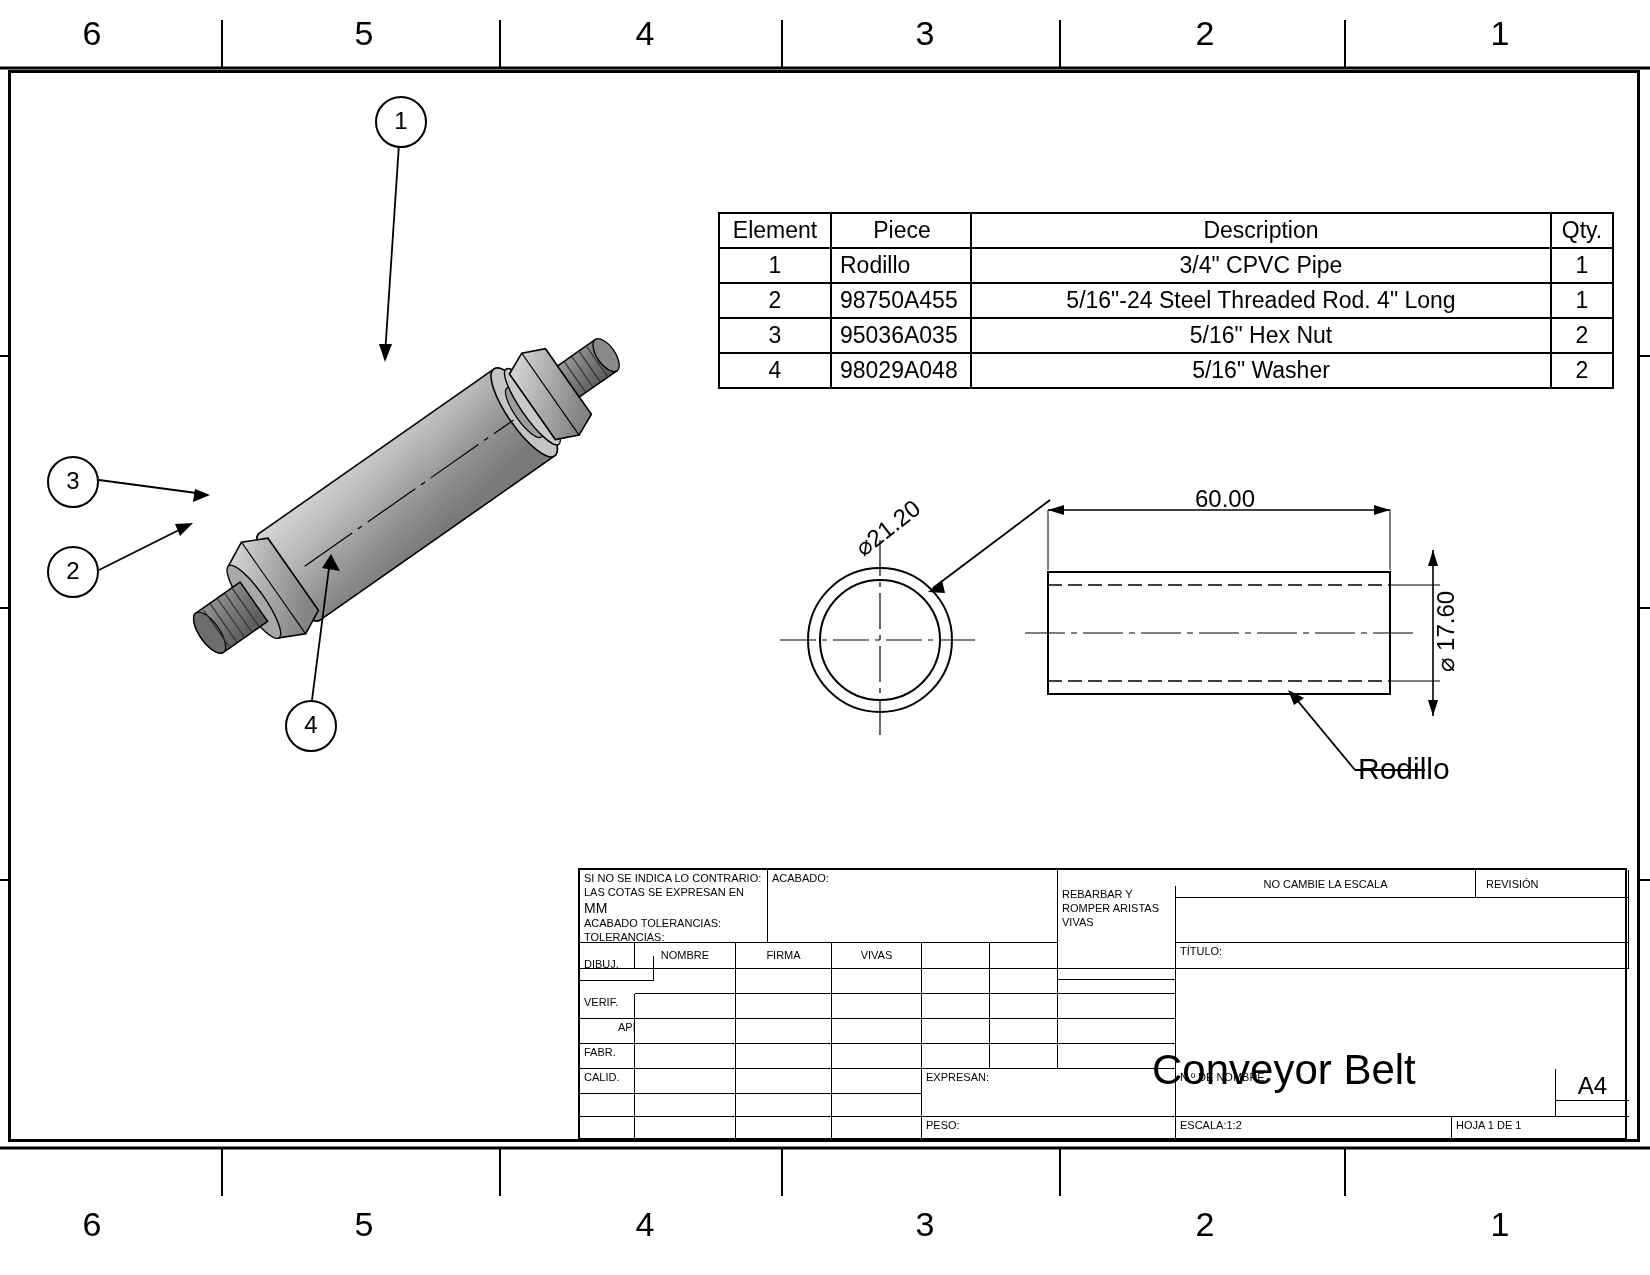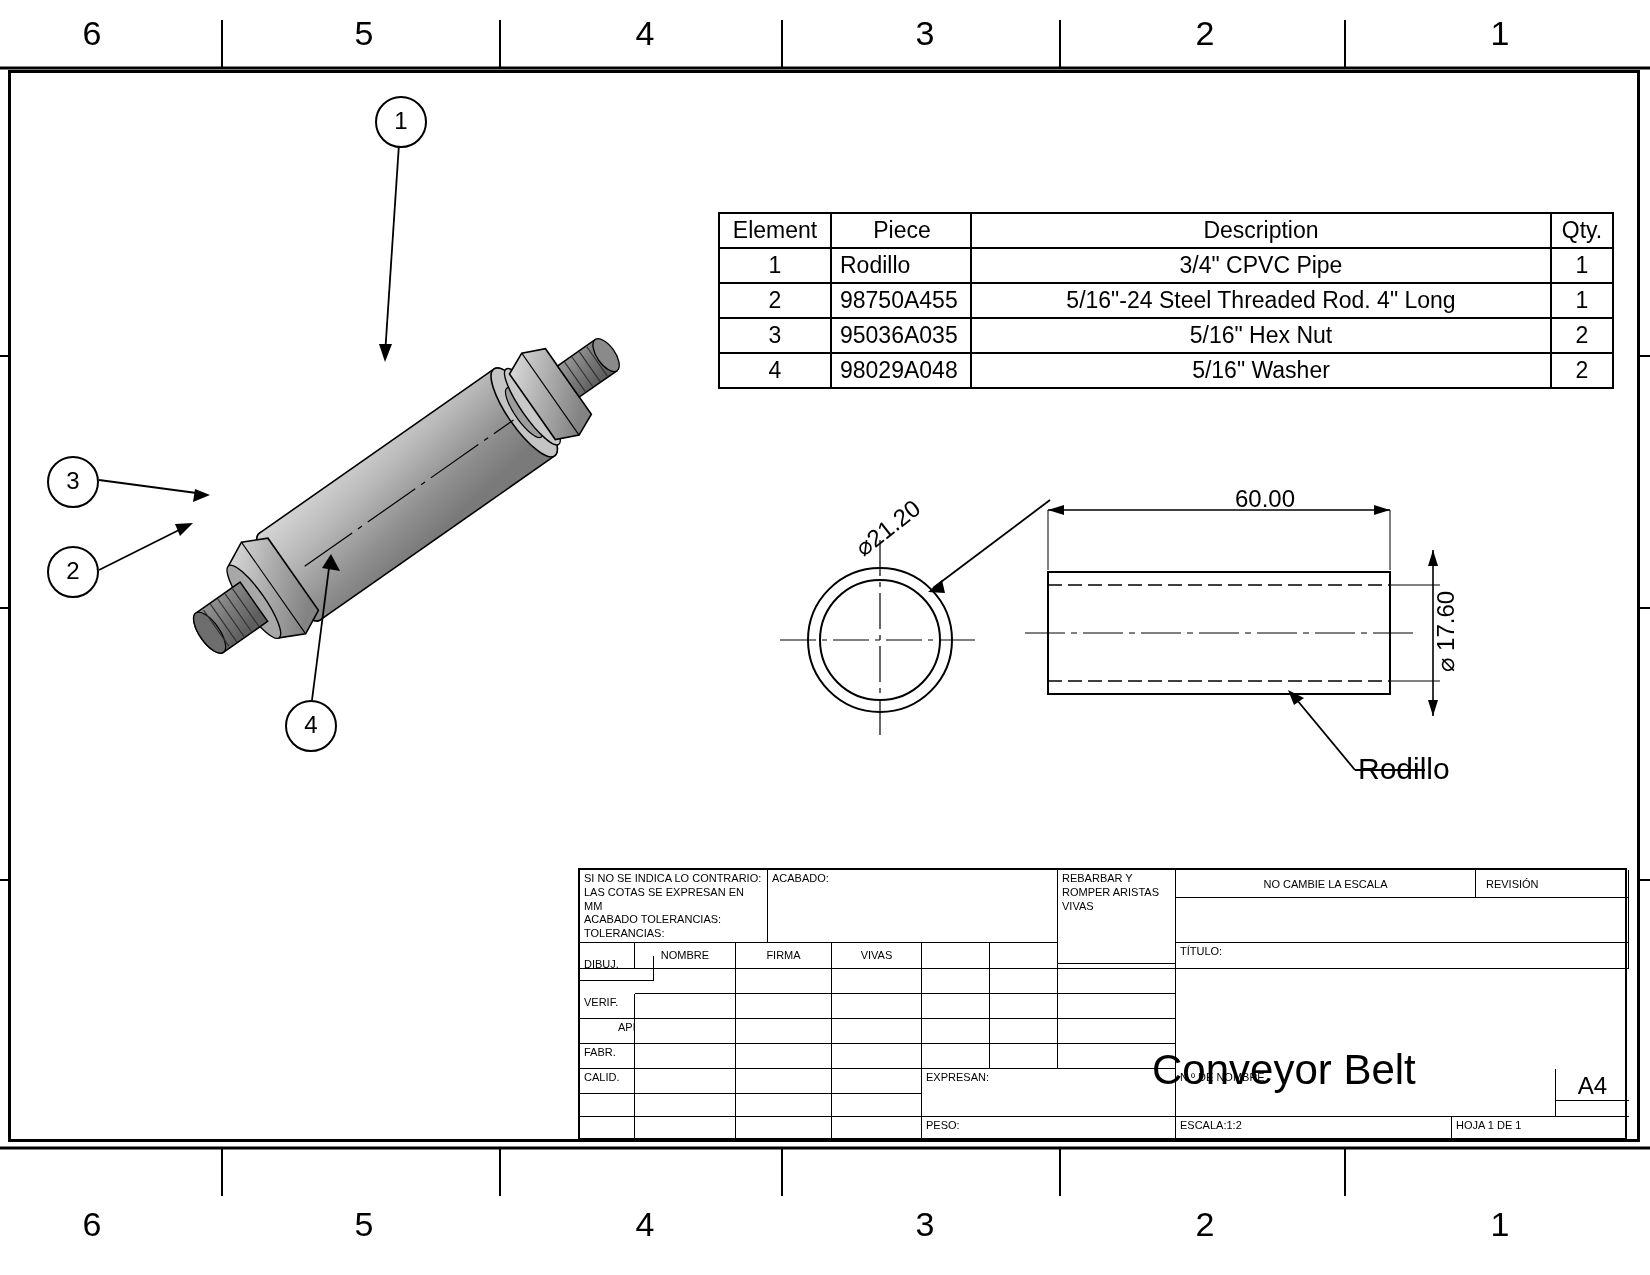--- a/index.html
+++ b/index.html
@@ -318,41 +318,41 @@
     <line x1="403" y1="60" x2="403" y2="226" stroke="#000" stroke-width="1.6"></line>
     <polygon points="403,60 398,76 408,76" fill="#000"></polygon>
     <polygon points="403,226 398,210 408,210" fill="#000"></polygon>
     <line x1="360" y1="95" x2="410" y2="95" stroke="#000" stroke-width="1"></line>
     <line x1="360" y1="191" x2="410" y2="191" stroke="#000" stroke-width="1"></line>
 
     <line x1="262" y1="204" x2="325" y2="280" stroke="#000" stroke-width="1.8"></line>
     <polygon points="258,200 274,208 264,215" fill="#000"></polygon>
     <line x1="325" y1="280" x2="395" y2="280" stroke="#000" stroke-width="1.8"></line>
   </svg>
-  <div class="dim-text" style="left:1195px; top:485px;margin-left:40px;">60.00</div>
+  <div class="dim-text" style="left:1195px; top:485px;">60.00</div>
   <div class="dim-text rot90" style="left:1432px; top:672px;">⌀ 17.60</div>
   <div class="rodillo-label" style="left:1358px; top:752px;">Rodillo</div>
 
   <div class="tb">
 
     <div class="cell" style="left:0; top:0; width:188px; height:73px;">
       <div>SI NO SE INDICA LO CONTRARIO:</div>
       <div>
         <span>LAS COTAS SE EXPRESAN EN</span>
-        <span style="font-size:11px">MM</span>
+        <span style="font-size:14px">MM</span>
       </div>
       <div>ACABADO TOLERANCIAS:</div>
       <div>TOLERANCIAS:</div>
       <div style="padding-left:8px">LINEAL:</div>
       <div style="padding-left:8px">ANGULAR:</div>
     </div>
 
     <div class="cell" style="left:188px; top:0; width:290px; height:73px;">ACABADO:</div>
 
-    <div class="cell" style="left:478px; top:0; width:118px; height:94px;">
+    <div class="cell" style="left:478px; top:16px; width:118px; height:94px;">
       <div>REBARBAR Y</div>
       <div>ROMPER ARISTAS</div>
       <div>VIVAS</div>
     </div>
 
     <div class="cell ctr" style="left:596px; top:0; width:300px; height:28px; padding-top:8px;">NO CAMBIE LA ESCALA</div>
 
     <div class="cell nb" style="left:896px; top:0; width:153px; height:28px; padding-top:8px; padding-left:10px;">REVISIÓN</div>
 
     <div class="cell nb" style="left:596px; top:28px; width:453px; height:45px;"></div>

